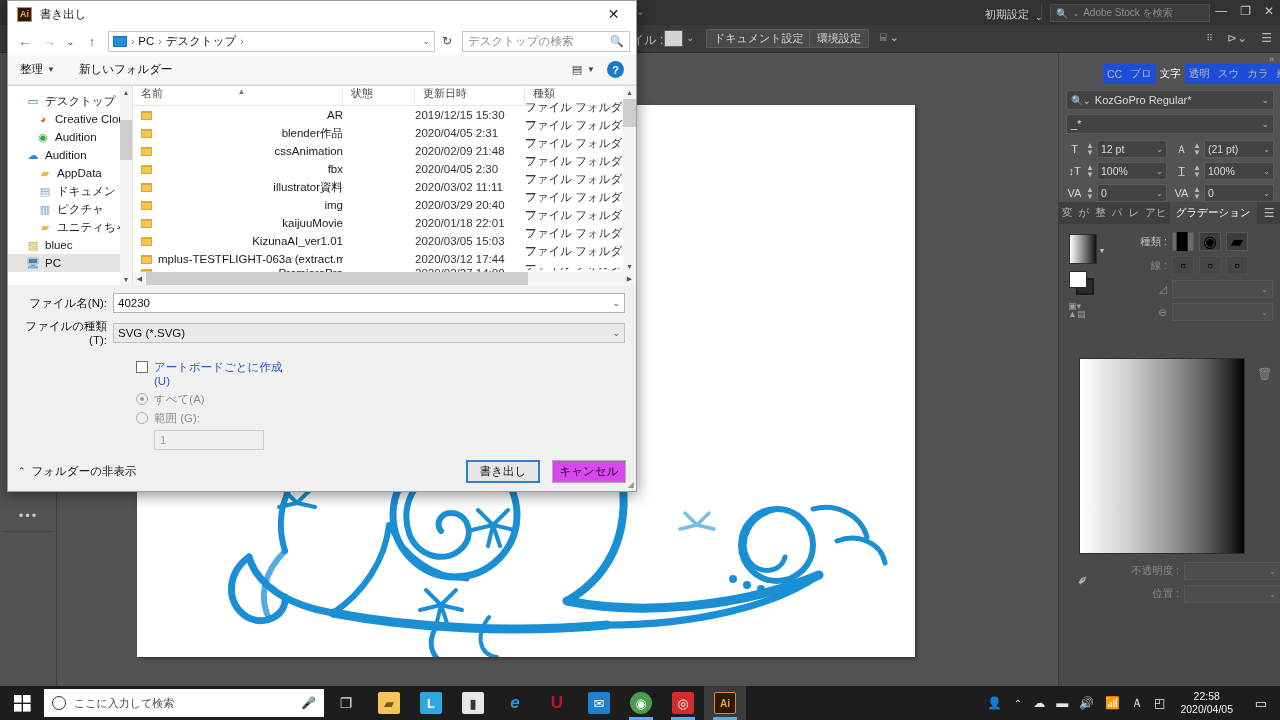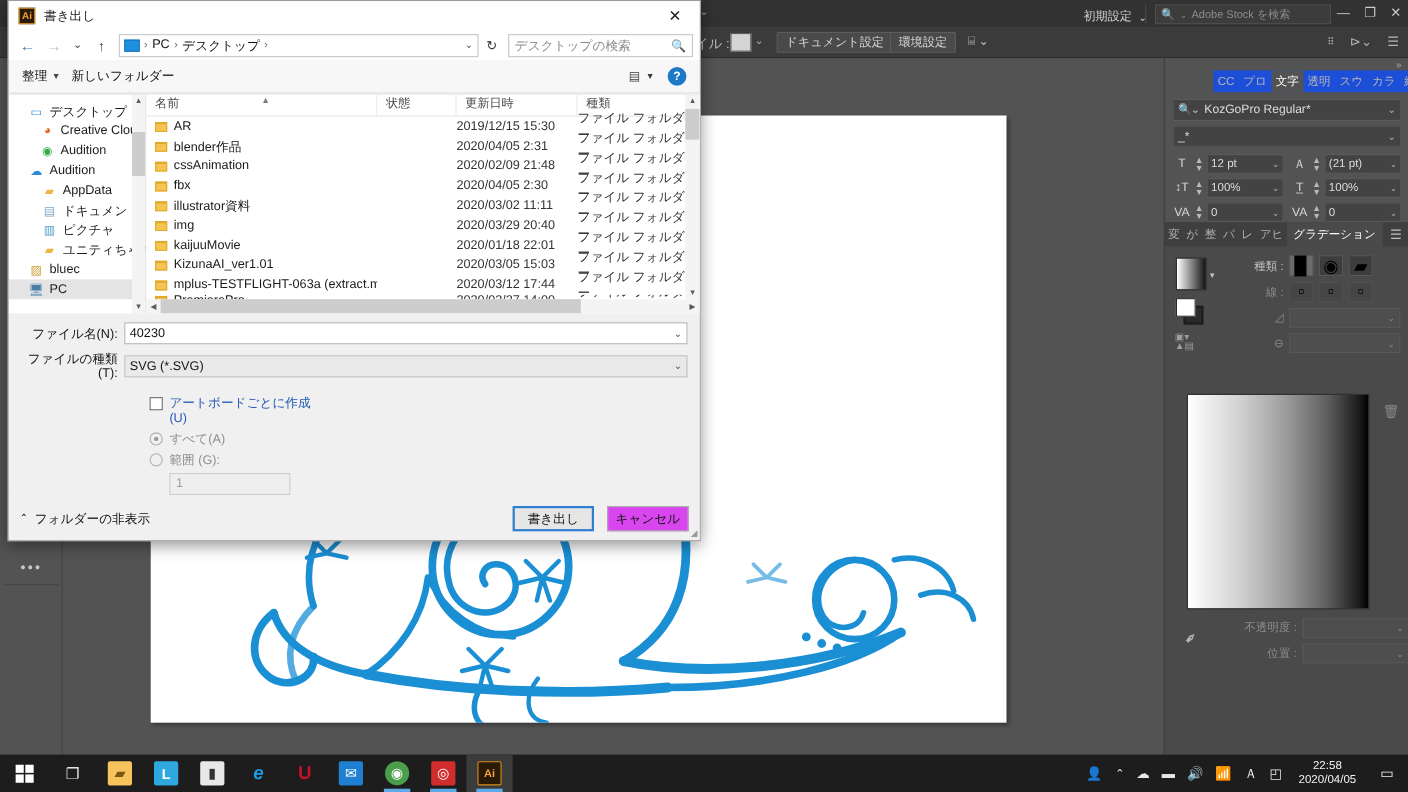--- a/index.html
+++ b/index.html
@@ -176,21 +176,21 @@
   .crumb-sep { color: #6a6a6a; font-size: 10px; }
   .crumb-caret { margin-left: auto; color: #555; font-size: 9px; }
   .refresh { width: 20px; text-align: center; color: #444; font-size: 12px; }
   .search-box {
     width: 168px; height: 21px; border: 1px solid #c7c7c7; background: #fff;
     display: flex; align-items: center; padding: 0 5px; margin-left: 3px;
   }
   .search-ph { color: #8a8a8a; font-size: 11.5px; }
   .search-mag { margin-left: auto; color: #555; font-size: 11px; }
 
-  .dlg-toolbar { height: 30px; background: #f7f7f7; border-bottom: 1px solid #e2e2e2; display: flex; align-items: center; padding: 0 12px; gap: 10px; }
+  .dlg-toolbar { height: 30px; background: #f7f7f7; border-bottom: 1px solid #e2e2e2; display: flex; align-items: center; padding: 0 12px; gap: 24px; }
   .tb-item { font-size: 11.5px; color: #111; display: flex; align-items: center; gap: 4px; }
   .tb-item .c { font-size: 8px; color: #444; }
   .tbr { margin-left: auto; display: flex; align-items: center; gap: 12px; }
   .view-ico { display: flex; align-items: center; gap: 5px; color: #3a3a3a; font-size: 11px; }
   .help-btn { width: 17px; height: 17px; border-radius: 50%; background: #1e78c8; color: #fff; font-size: 11px; font-weight: bold; display: flex; align-items: center; justify-content: center; }
 
   .dlg-body { display: flex; height: 200px; background: #fff; border-top: 1px solid #dcdcdc; }
   .tree { width: 125px; border-right: 1px solid #e4e4e4; padding-top: 6px; overflow: hidden; position: relative; }
   .tree-item { height: 18px; display: flex; align-items: center; gap: 5px; font-size: 11.5px; color: #1a1a1a; padding-right: 4px; white-space: nowrap; }
   .tree-item.sel { background: #e4e4e4; }
@@ -198,21 +198,21 @@
   .tree-scroll { position: absolute; right: 0; top: 0; width: 12px; height: 100%; background: #f4f4f4; }
   .tsb-up, .tsb-dn { width: 12px; height: 12px; display: flex; align-items: center; justify-content: center; font-size: 7px; color: #5a5a5a; }
   .tsb-dn { position: absolute; bottom: 0; }
   .tsb-thumb { position: absolute; top: 34px; width: 12px; height: 40px; background: #cdcdcd; }
 
   .list { flex: 1; position: relative; overflow: hidden; }
   .lhead { height: 20px; display: flex; border-bottom: 1px solid #e5e5e5; align-items: stretch; font-size: 11px; color: #4a4a4a; background: #fff; }
   .lh { display: flex; padding-left: 8px; border-right: 1px solid #eaeaea; position: relative; }
   .lh .sortc { position: absolute; left: 50%; top: 1px; font-size: 8px; color: #7c7c7c; }
   .lrow { height: 18px; display: flex; align-items: center; font-size: 11.5px; color: #1a1a1a; }
-  .lrow .c-name { width: 210px; display: flex; align-items: center; gap: 6px; padding-left: 8px; white-space: nowrap; overflow: hidden; }
+  .lrow .c-name { width: 210px; display: flex; align-items: center; gap: 6px; padding-left: 8px; white-space: nowrap; overflow: hidden; justify-content: space-between; }
   .lrow .c-state { width: 72px; }
   .lrow .c-date { width: 110px; color: #333; }
   .lrow .c-type { width: 100px; color: #333; }
   .folder-ic { width: 11px; height: 9px; background: #f5c451; border: 1px solid #dda92f; border-top-width: 2px; flex: none; }
   .list-scroll { position: absolute; right: 0; top: 0; width: 13px; height: calc(100% - 13px); background: #f4f4f4; }
   .lsb-thumb { position: absolute; top: 13px; width: 13px; height: 28px; background: #cdcdcd; }
   .hscroll { position: absolute; left: 0; bottom: 0; height: 13px; width: 100%; background: #f4f4f4; display: flex; align-items: center; }
   .hs-l, .hs-r { width: 13px; text-align: center; font-size: 7px; color: #5a5a5a; }
   .hs-thumb { height: 13px; background: #cdcdcd; flex: none; }
 
@@ -779,20 +779,25 @@
 
   <div class="taskbar">
     <div class="tb-start">
       <svg width="17" height="17" viewBox="0 0 17 17">
           <rect x="0" y="0" width="7.6" height="7.6" fill="#fff"></rect>
           <rect x="9" y="0" width="7.6" height="7.6" fill="#fff"></rect>
           <rect x="0" y="9" width="7.6" height="7.6" fill="#fff"></rect>
           <rect x="9" y="9" width="7.6" height="7.6" fill="#fff"></rect>
         </svg>
     </div>
+    <div class="tb-search">
+      <span class="ring"></span>
+      <span>ここに入力して検索</span>
+      <span style="margin-left:auto;font-size:12px;color:#444;">🎤</span>
+    </div>
     <div class="tb-taskview">
       <span>❐</span>
     </div>
     <div class="tb-icons">
       <div class="tb-ico">
           <span class="glyph" style="background:#f7c35c;color:#7a5a12;">▰</span>
         </div>
       <div class="tb-ico">
           <span class="glyph" style="background:#2fa8e0;">L</span>
         </div>

